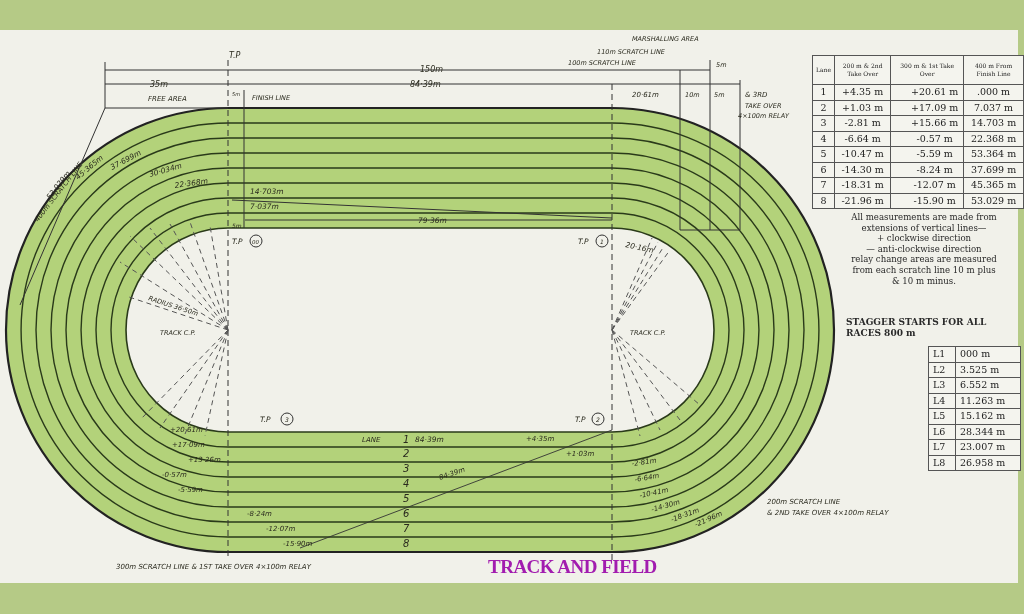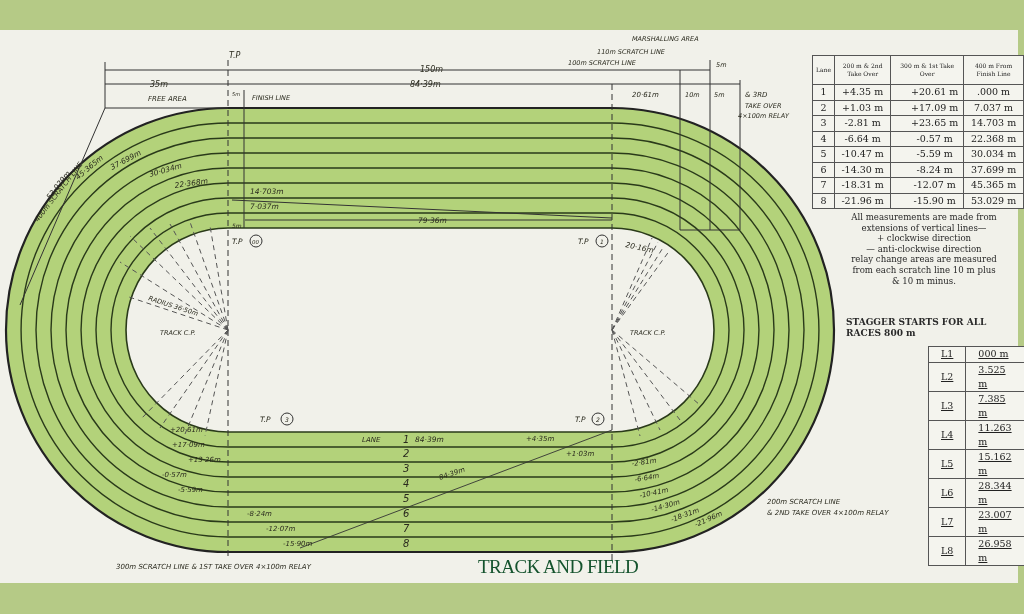--- a/index.html
+++ b/index.html
@@ -13,24 +13,24 @@
   #takeover { left: 812px; top: 55px; }
   #takeover th { font-size: 6px; font-weight: normal; line-height: 8px; height: 28px; }
   #takeover td { font-size: 9.5px; height: 14.5px; line-height: 14px; }
   #takeover td.lane { width: 14px; }
   #takeover td.c2 { width: 58px; margin-left: 28px; }
   #takeover td.c3 { width: 58px; padding-left: 18px; }
   #takeover td.c4 { width: 62px; }
   .note { position: absolute; left: 836px; top: 212px; width: 176px; text-align: center; font-family: "DejaVu Serif", serif; font-size: 8.6px; line-height: 10.6px; color: #2a2a2a; }
   .stagger-title { position: absolute; left: 846px; top: 317px; width: 166px; font-family: "DejaVu Serif", serif; font-weight: bold; font-size: 9px; line-height: 11px; color: #2a2a2a; }
   #stagger { left: 928px; top: 346px; }
-  #stagger td { font-size: 9.5px; height: 14.5px; line-height: 14px; text-align: left; padding: 0 12px; text-decoration: underline; }
+  #stagger td { font-size: 9.5px; height: 14.5px; line-height: 14px; text-align: left; padding: 0 4px; }
   #stagger td.l { width: 18px; }
   #stagger td.v { width: 56px; }
-  .title { position: absolute; left: 478px; top: 556px; font-family: "Liberation Serif", serif; font-weight: normal; font-size: 19px; letter-spacing: -0.5px; color: #14532d; }
+  .title { position: absolute; left: 488px; top: 556px; font-family: "Liberation Serif", serif; font-weight: bold; font-size: 19px; letter-spacing: -0.5px; color: #a21caf; }
 </style>
 </head>
 <body>
 
 <div class="paper"></div>
 
 <svg class="track" width="1024" height="614" viewBox="0 0 1024 614">
 
   <path d="M228,108 L612,108 A222,222 0 0 1 612,552 L228,552 A222,222 0 0 1 228,108 Z" fill="#b3d27a" stroke="#222" stroke-width="2.2"></path>
 
@@ -209,34 +209,34 @@
         </tr>
     <tr>
           <td class="lane">2</td>
           <td class="c2">+1.03 m</td>
           <td class="c3">+17.09 m</td>
           <td class="c4">7.037 m</td>
         </tr>
     <tr>
           <td class="lane">3</td>
           <td class="c2">-2.81 m</td>
-          <td class="c3">+23.65 m</td>
+          <td class="c3">+15.66 m</td>
           <td class="c4">14.703 m</td>
         </tr>
     <tr>
           <td class="lane">4</td>
           <td class="c2">-6.64 m</td>
           <td class="c3">-0.57 m</td>
           <td class="c4">22.368 m</td>
         </tr>
     <tr>
           <td class="lane">5</td>
           <td class="c2">-10.47 m</td>
           <td class="c3">-5.59 m</td>
-          <td class="c4">30.034 m</td>
+          <td class="c4">53.364 m</td>
         </tr>
     <tr>
           <td class="lane">6</td>
           <td class="c2">-14.30 m</td>
           <td class="c3">-8.24 m</td>
           <td class="c4">37.699 m</td>
         </tr>
     <tr>
           <td class="lane">7</td>
           <td class="c2">-18.31 m</td>
@@ -273,21 +273,21 @@
         <tr>
           <td class="l">L1</td>
           <td class="v">000  m</td>
         </tr>
     <tr>
           <td class="l">L2</td>
           <td class="v">3.525  m</td>
         </tr>
     <tr>
           <td class="l">L3</td>
-          <td class="v">7.385  m</td>
+          <td class="v">6.552  m</td>
         </tr>
     <tr>
           <td class="l">L4</td>
           <td class="v">11.263  m</td>
         </tr>
     <tr>
           <td class="l">L5</td>
           <td class="v">15.162  m</td>
         </tr>
     <tr>

